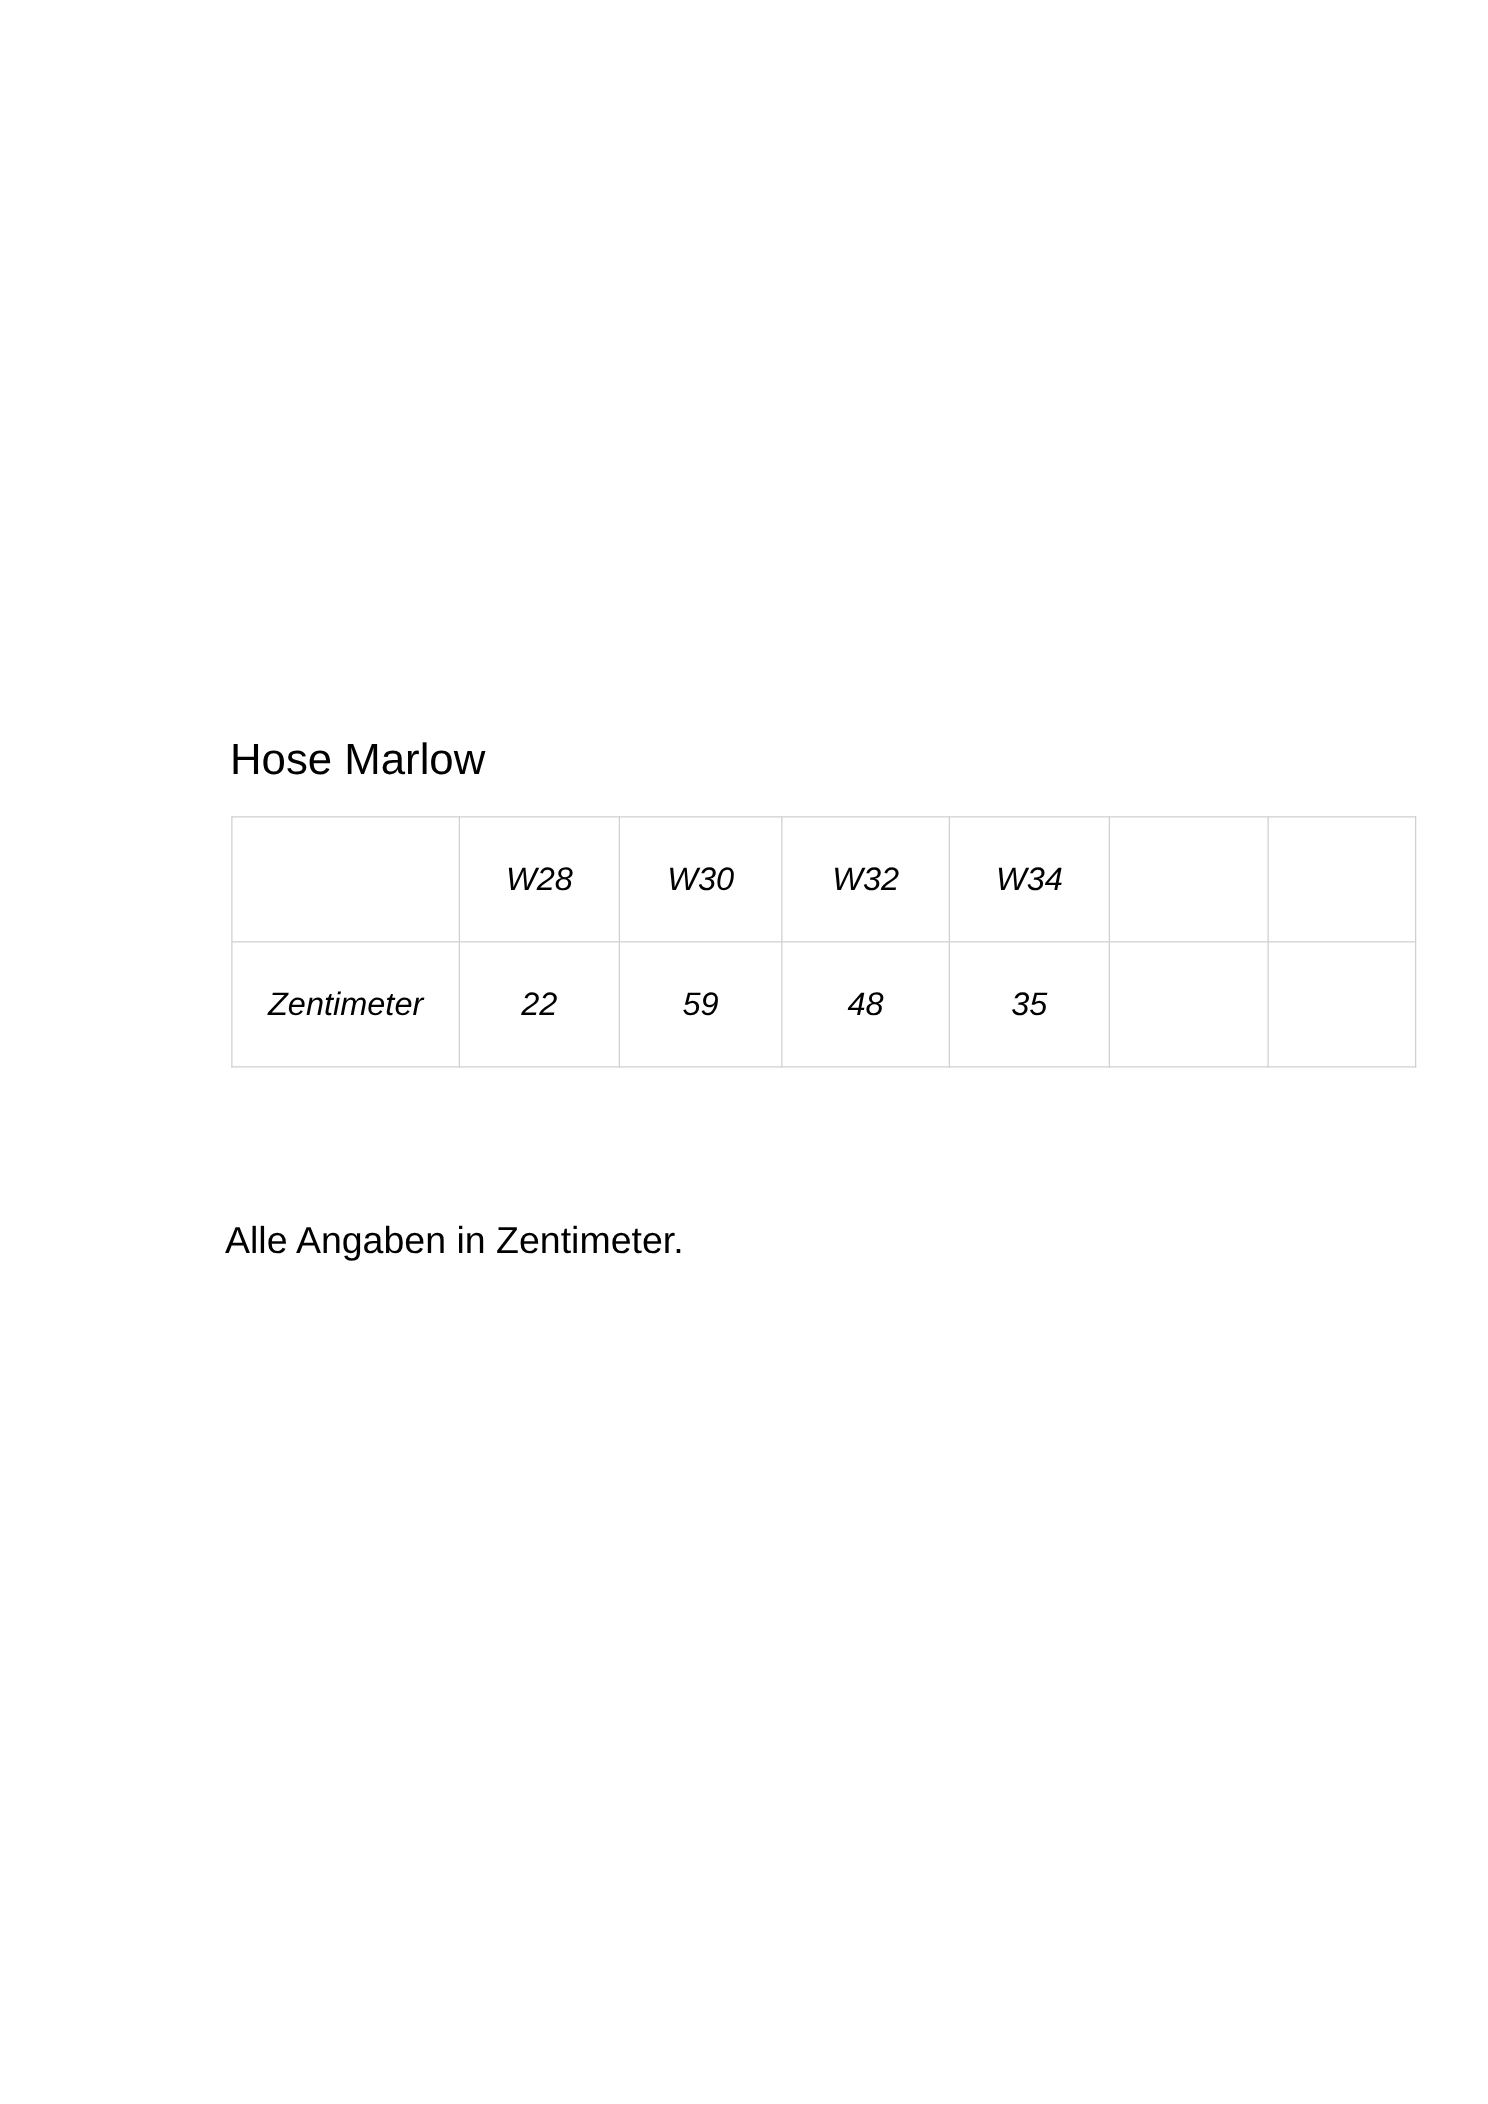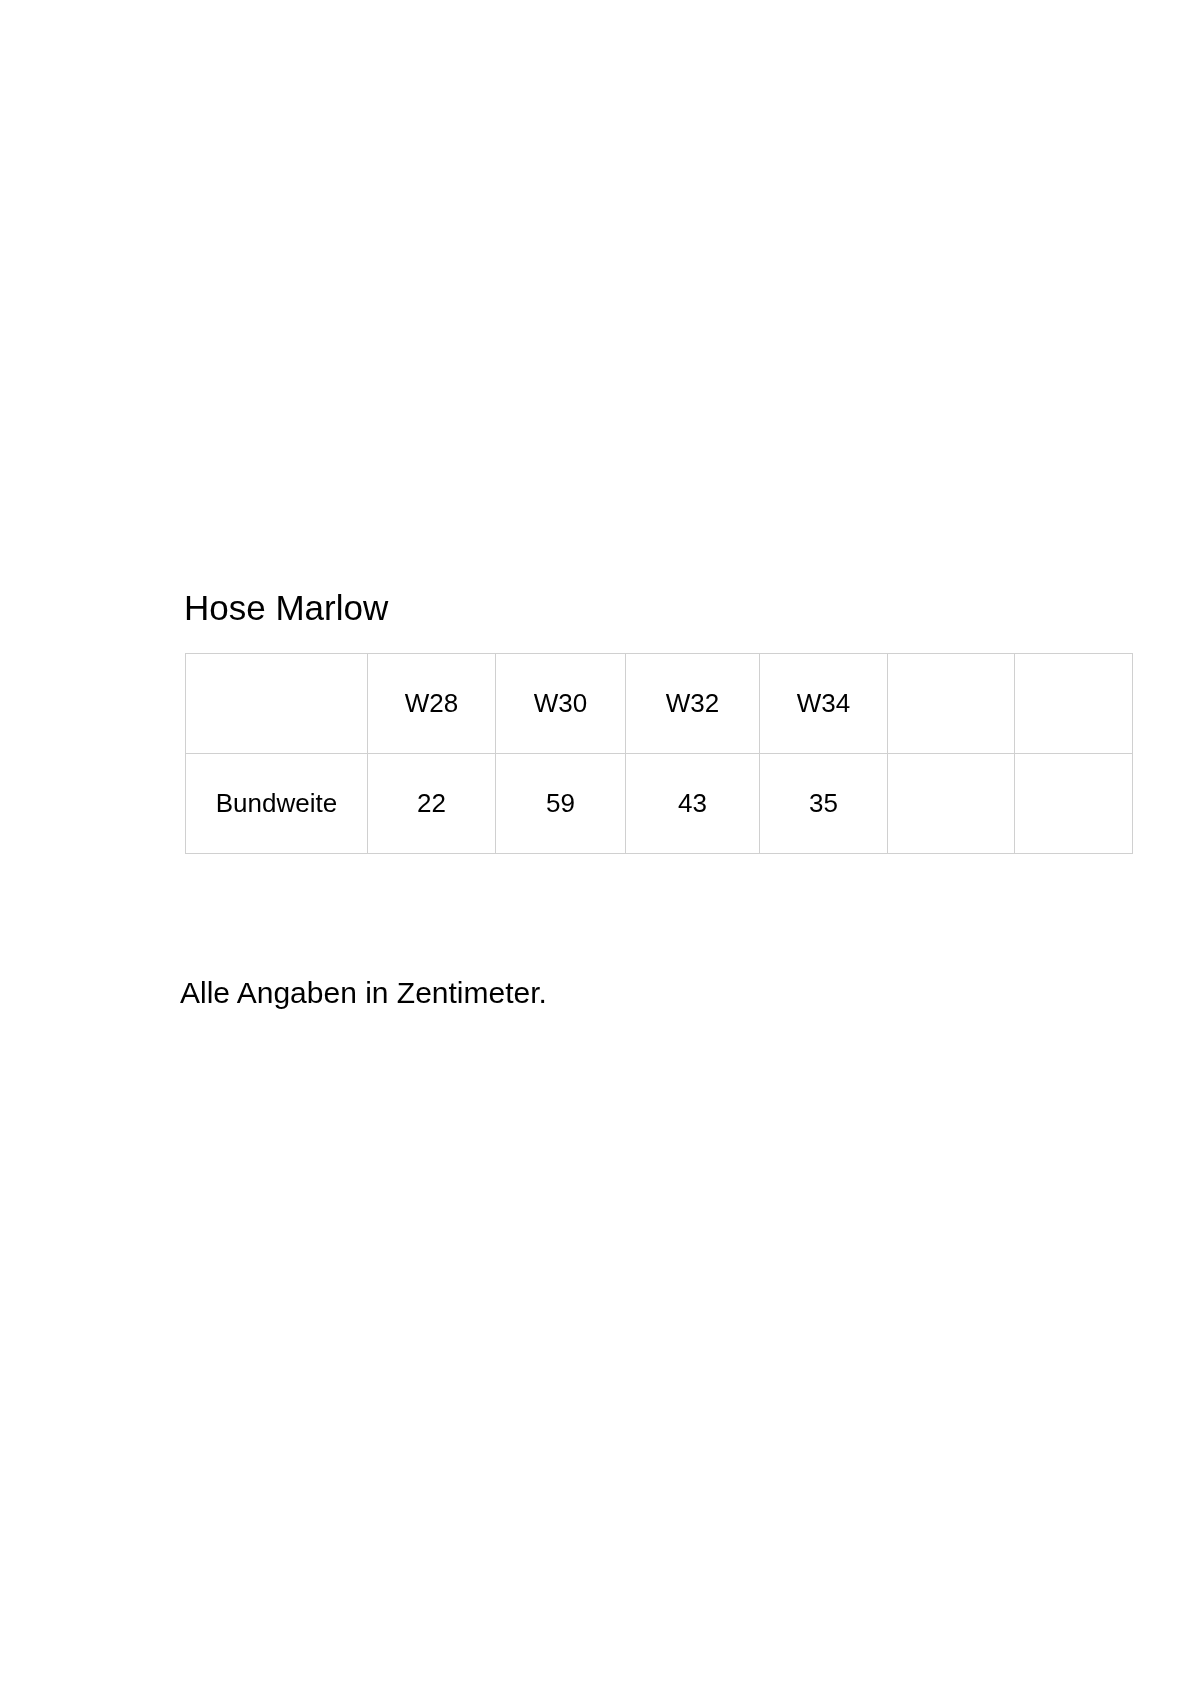--- a/index.html
+++ b/index.html
@@ -40,20 +40,21 @@
     border: 1px solid var(--border-color);
     height: 100px;
     text-align: center;
     vertical-align: middle;
     font-size: 26px;
     line-height: 1.35;
     font-weight: 400;
     color: var(--text-color);
     padding: 0 4px;
     overflow: hidden;
+    font-style: italic;
   }
   .footnote {
     position: absolute;
     left: 108px;
     top: 906px;
     font-size: 30px;
     font-weight: 400;
     line-height: 1;
     white-space: nowrap;
   }
@@ -79,24 +80,24 @@
       <tr>
         <td></td>
         <td>W28</td>
         <td>W30</td>
         <td>W32</td>
         <td>W34</td>
         <td></td>
         <td></td>
       </tr>
       <tr>
-        <td>Bundweite</td>
+        <td>Zentimeter</td>
         <td>22</td>
         <td>59</td>
-        <td>43</td>
+        <td>48</td>
         <td>35</td>
         <td></td>
         <td></td>
       </tr>
     </tbody>
   </table>
 
   <div class="footnote">Alle Angaben in Zentimeter.</div>
 
 </div>

